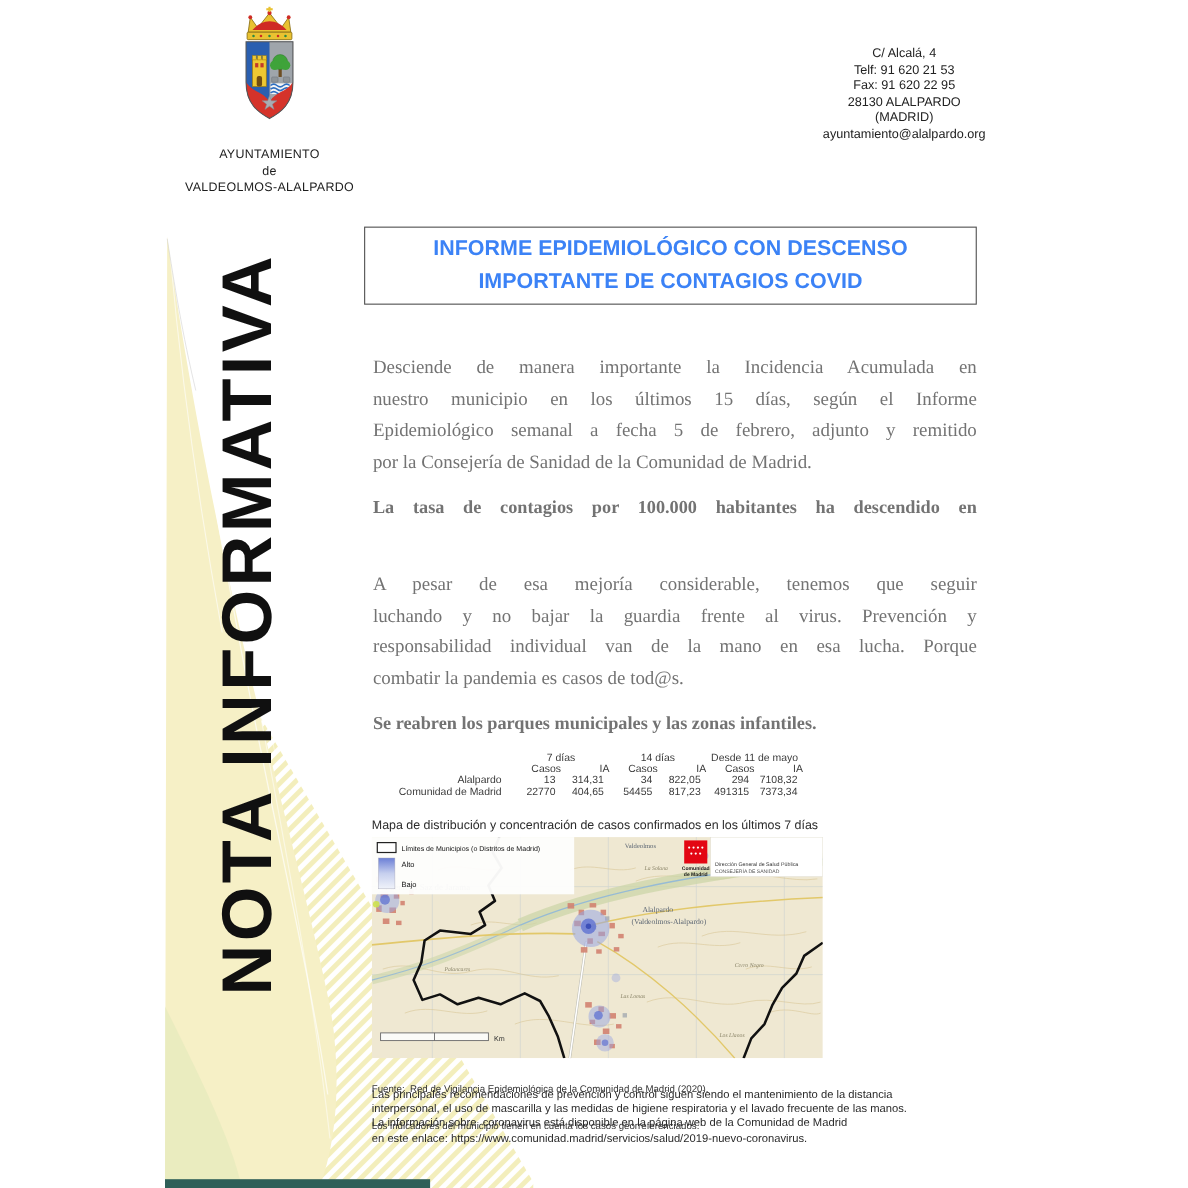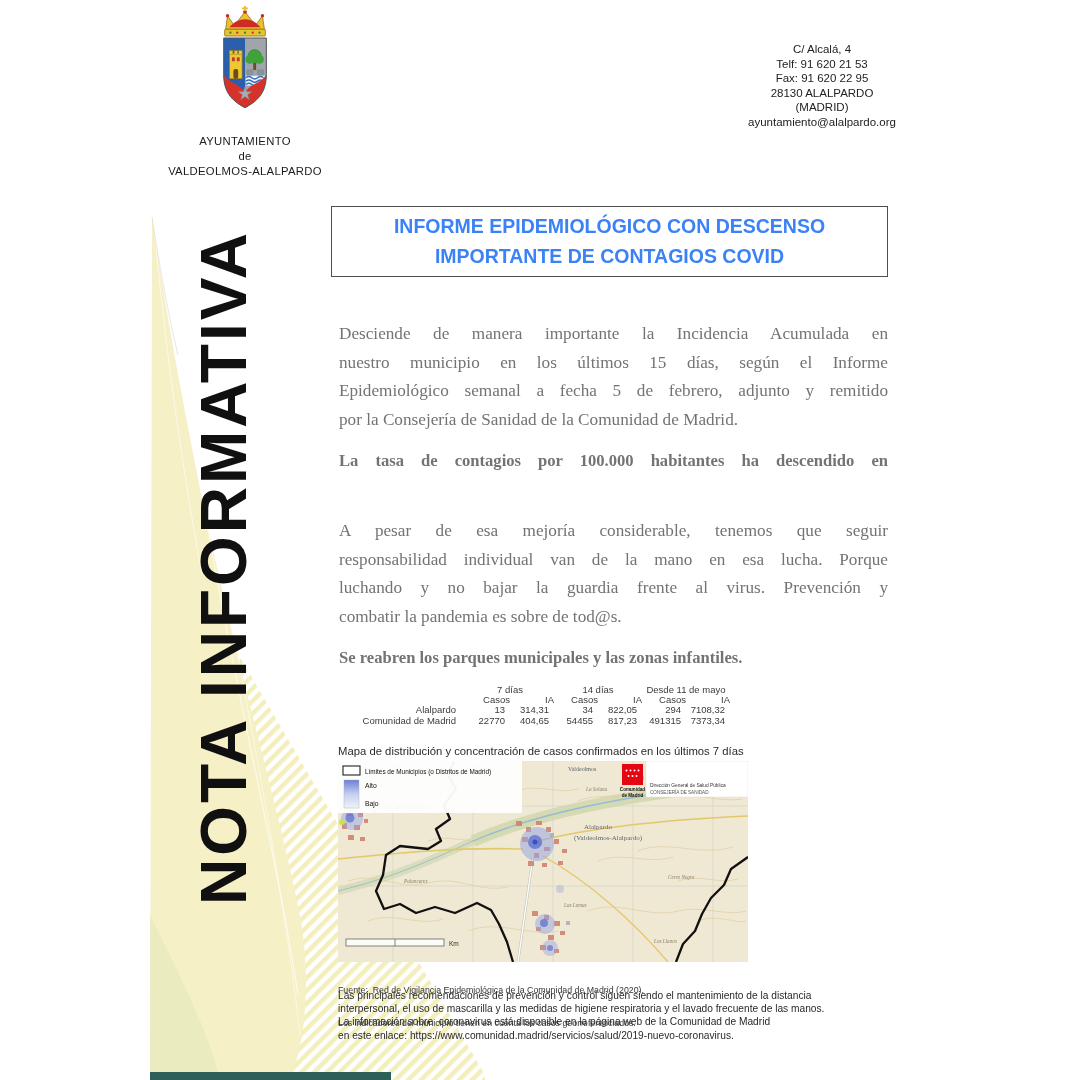--- a/index.html
+++ b/index.html
@@ -152,23 +152,23 @@
     <div class="line">Epidemiológico semanal a fecha 5 de febrero, adjunto y remitido</div>
     <div class="line last">por la Consejería de Sanidad de la Comunidad de Madrid.</div>
   </div>
 
   <div class="par bold-par" style="top:447px">
     <div class="line">La tasa de contagios por 100.000 habitantes ha descendido en</div>
   </div>
 
   <div class="par" style="top:517px">
     <div class="line">A pesar de esa mejoría considerable, tenemos que seguir</div>
+    <div class="line">luchando y no bajar la guardia frente al virus. Prevención y</div>
     <div class="line">responsabilidad individual van de la mano en esa lucha. Porque</div>
-    <div class="line">luchando y no bajar la guardia frente al virus. Prevención y</div>
-    <div class="line last">combatir la pandemia es sobre de tod@s.</div>
+    <div class="line last">combatir la pandemia es casos de tod@s.</div>
   </div>
 
   <div class="par bold-par" style="top:644px">
     <div class="line last">Se reabren los parques municipales y las zonas infantiles.</div>
   </div>
 
   <div class="stats">
     <div></div>
     <div class="ghead" style="grid-column:2/4">7 días</div>
     <div class="ghead" style="grid-column:4/6">14 días</div>

